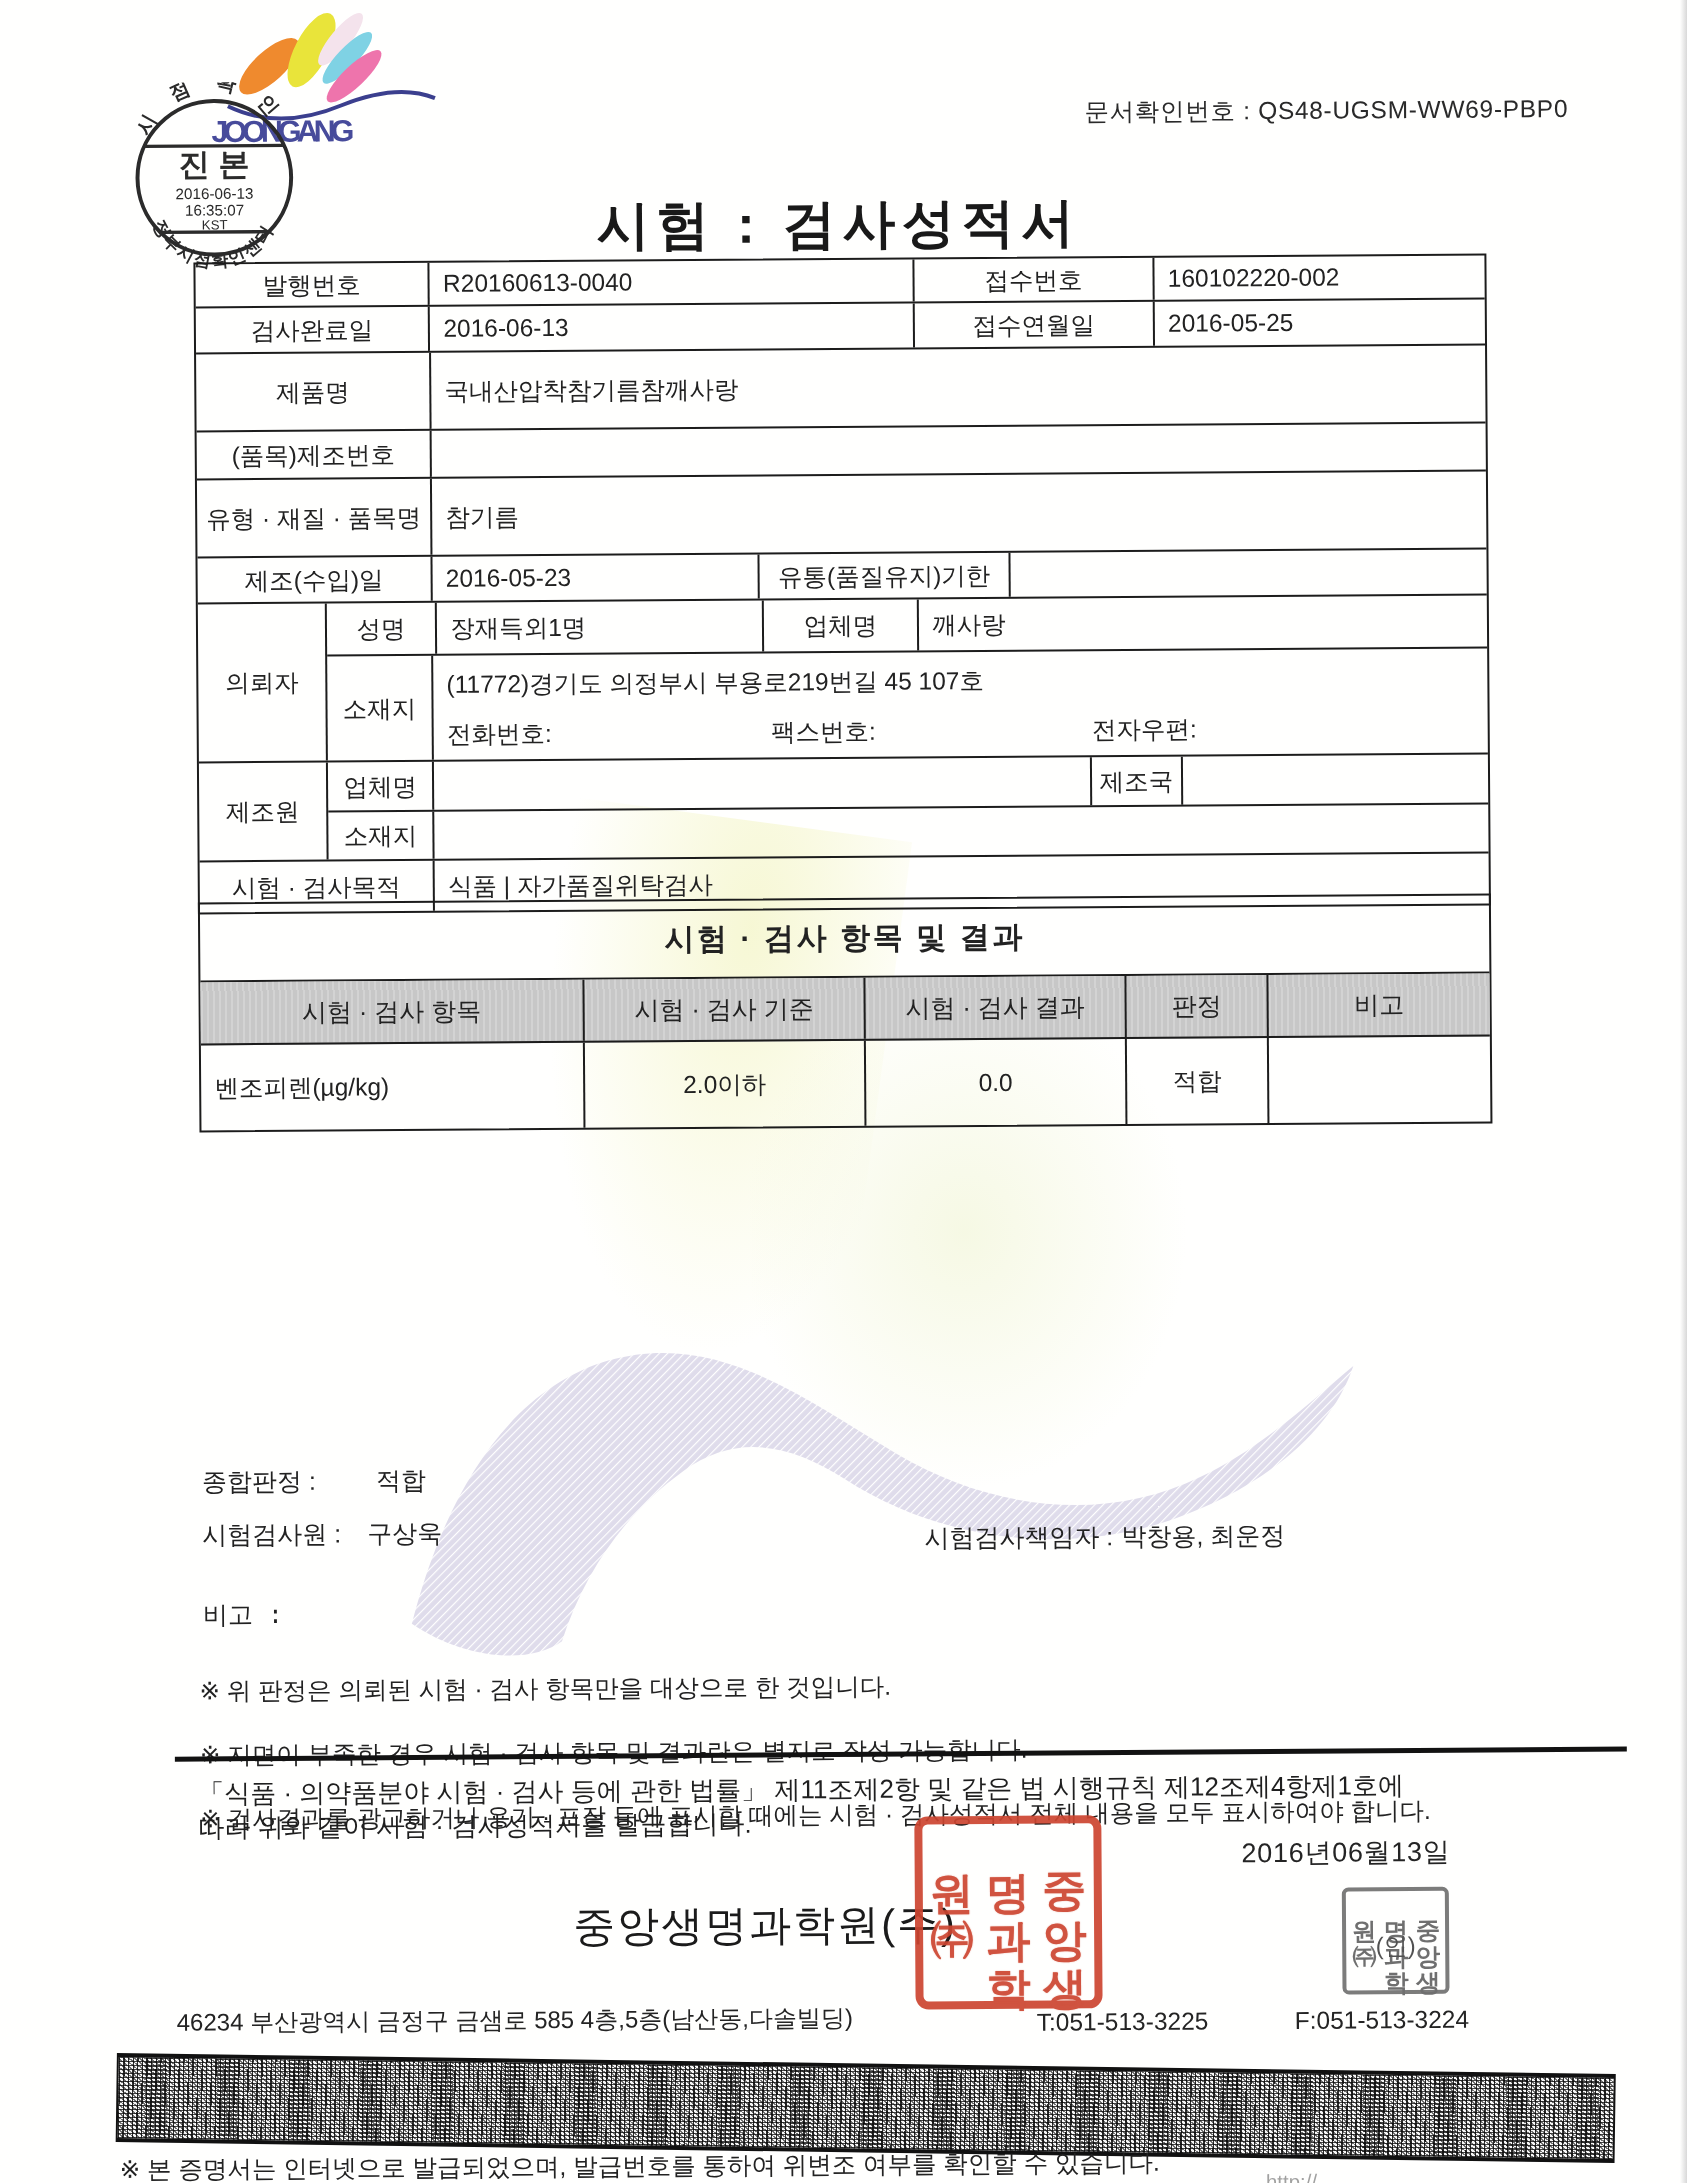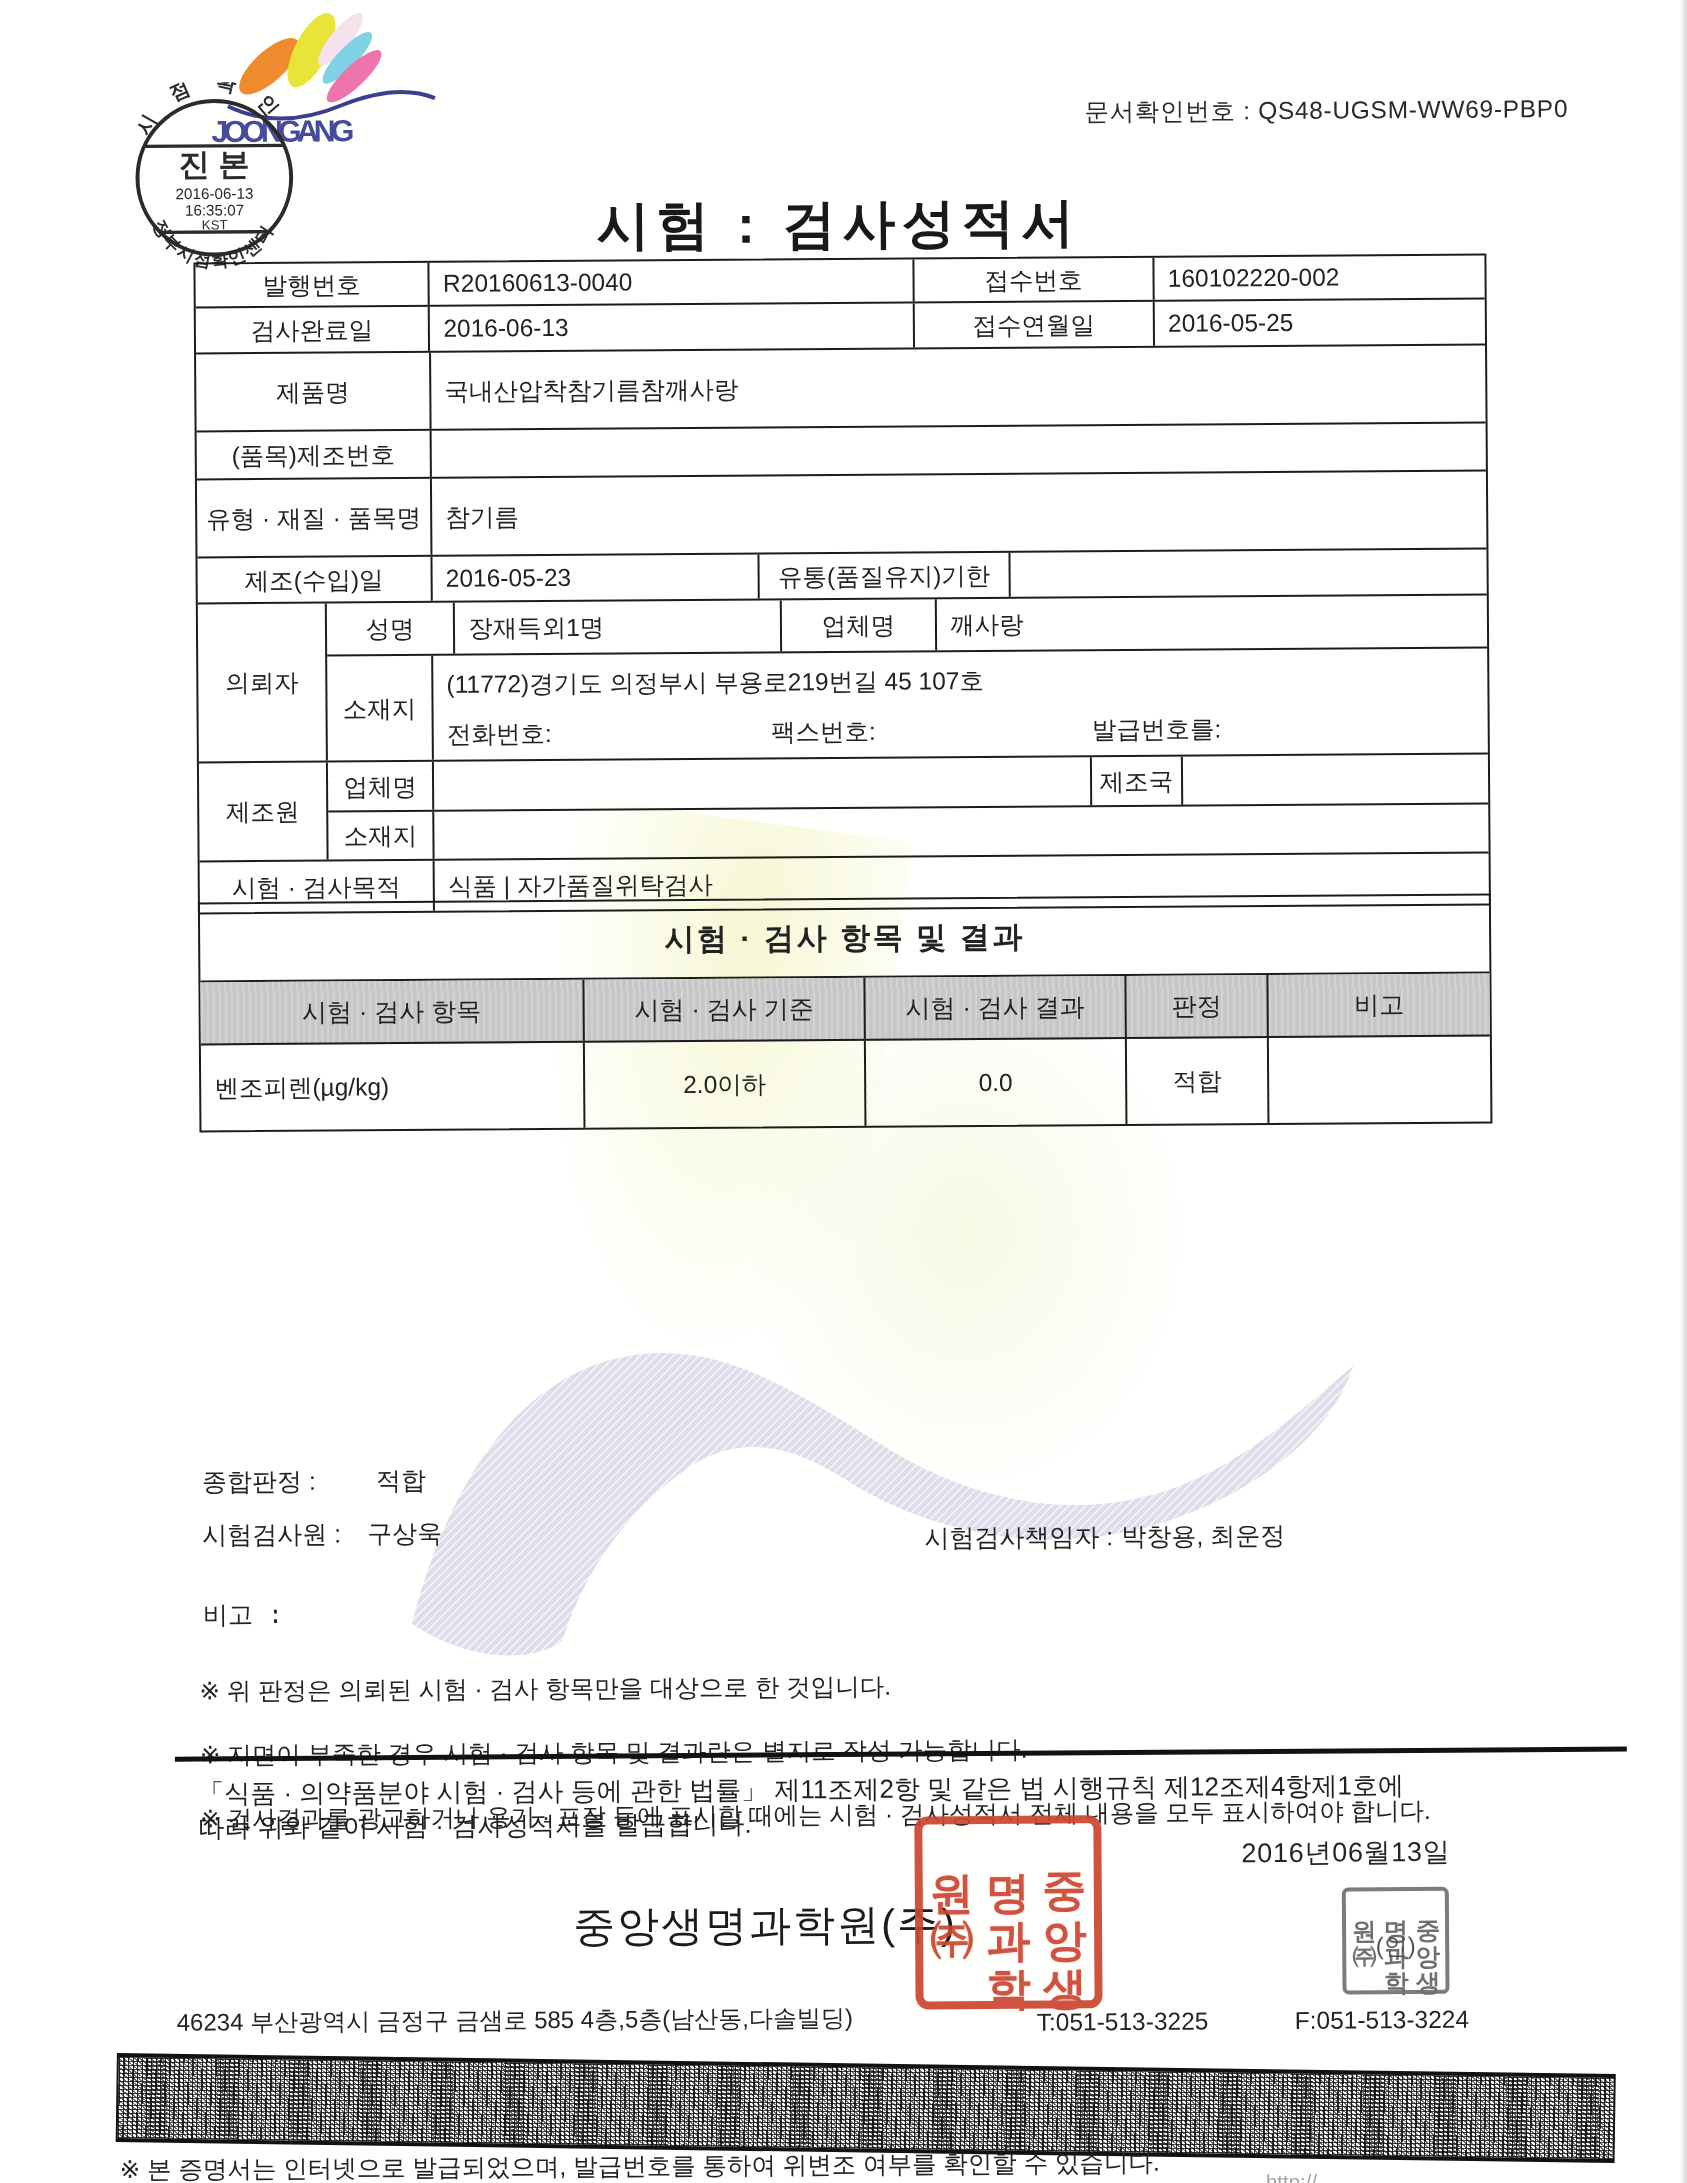--- a/index.html
+++ b/index.html
@@ -183,33 +183,33 @@
         <div class="c" style="width:235px;">제조(수입)일</div>
         <div class="c val" style="width:327px;">2016-05-23</div>
         <div class="c" style="width:251px;">유통(품질유지)기한</div>
         <div class="c val end" style="flex:1;"></div>
       </div>
 
       <div class="trow" style="height:159px;">
         <div class="c" style="width:129px;">의뢰자</div>
         <div class="grp-rows">
           <div class="irow" style="height:53px;">
-            <div class="c" style="width:128px;">성명</div>
+            <div class="c" style="width:110px;">성명</div>
             <div class="c val" style="width:327px;">장재득외1명</div>
             <div class="c" style="width:155px;">업체명</div>
             <div class="c val end" style="flex:1;">깨사랑</div>
           </div>
           <div class="irow" style="flex:1;">
             <div class="c" style="width:106px;">소재지</div>
             <div class="addr-cell">
               <div>(11772)경기도 의정부시 부용로219번길 45 107호</div>
               <div class="contact-line">
                 <span class="ct1">전화번호:</span>
                 <span class="ct2">팩스번호:</span>
-                <span>발급번호를:</span>
+                <span>전자우편:</span>
               </div>
             </div>
           </div>
         </div>
       </div>
 
       <div class="trow" style="height:99px;">
         <div class="c" style="width:129px;">제조원</div>
         <div class="grp-rows">
           <div class="irow" style="height:50px;">

